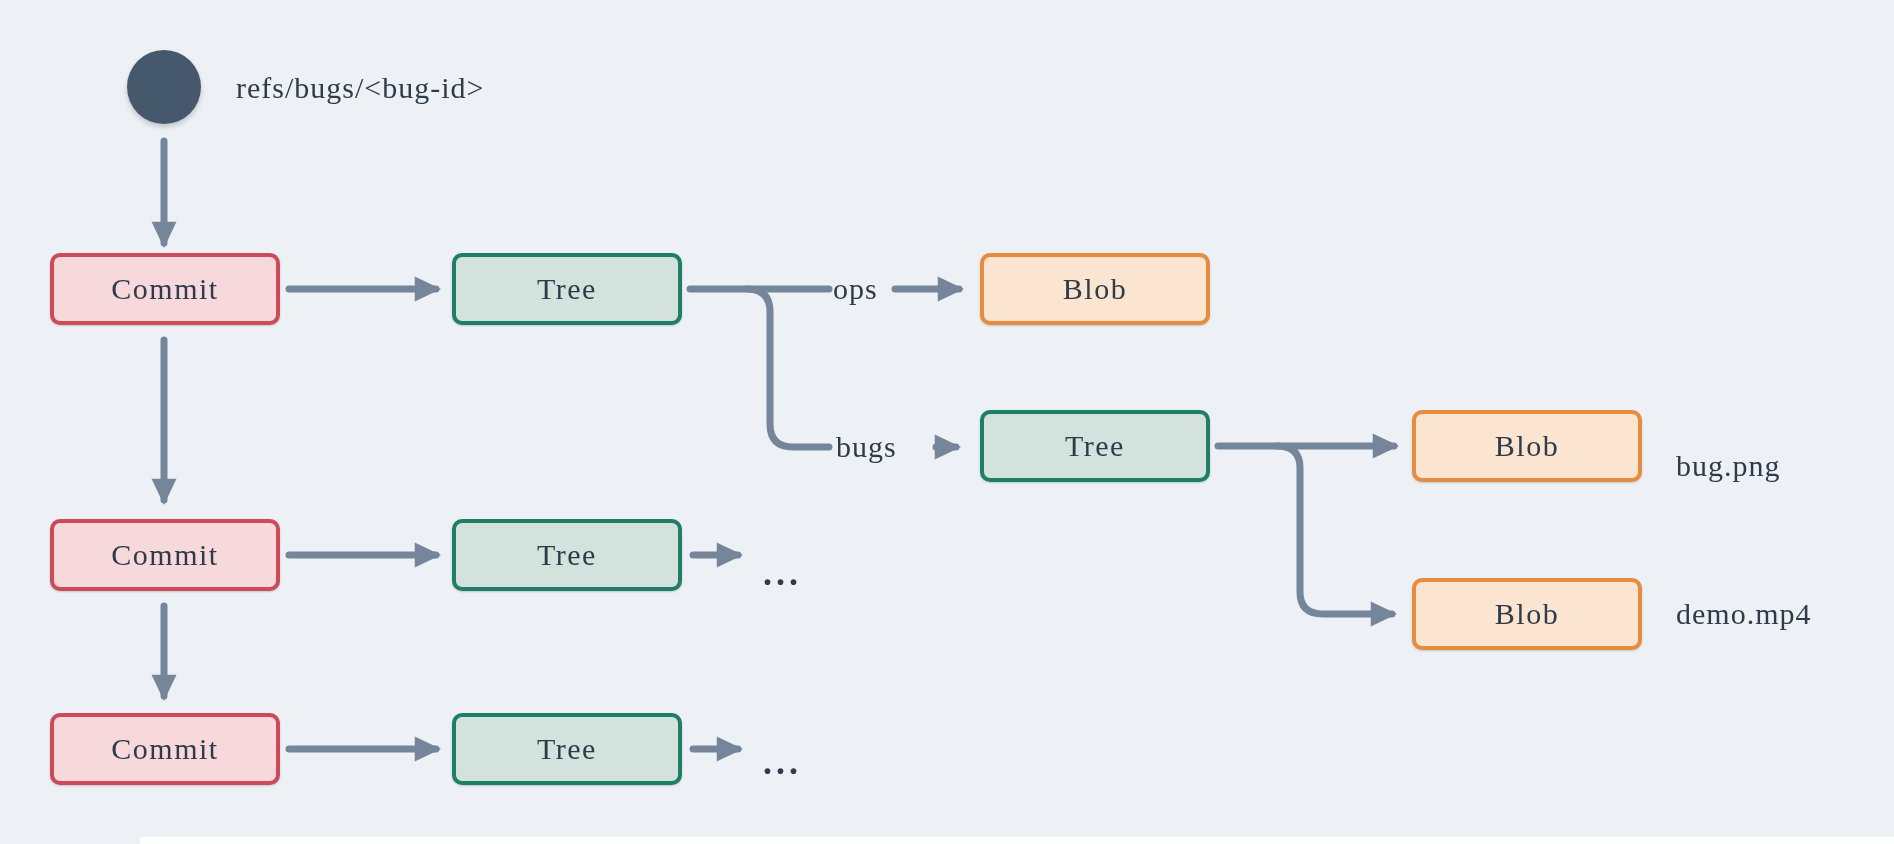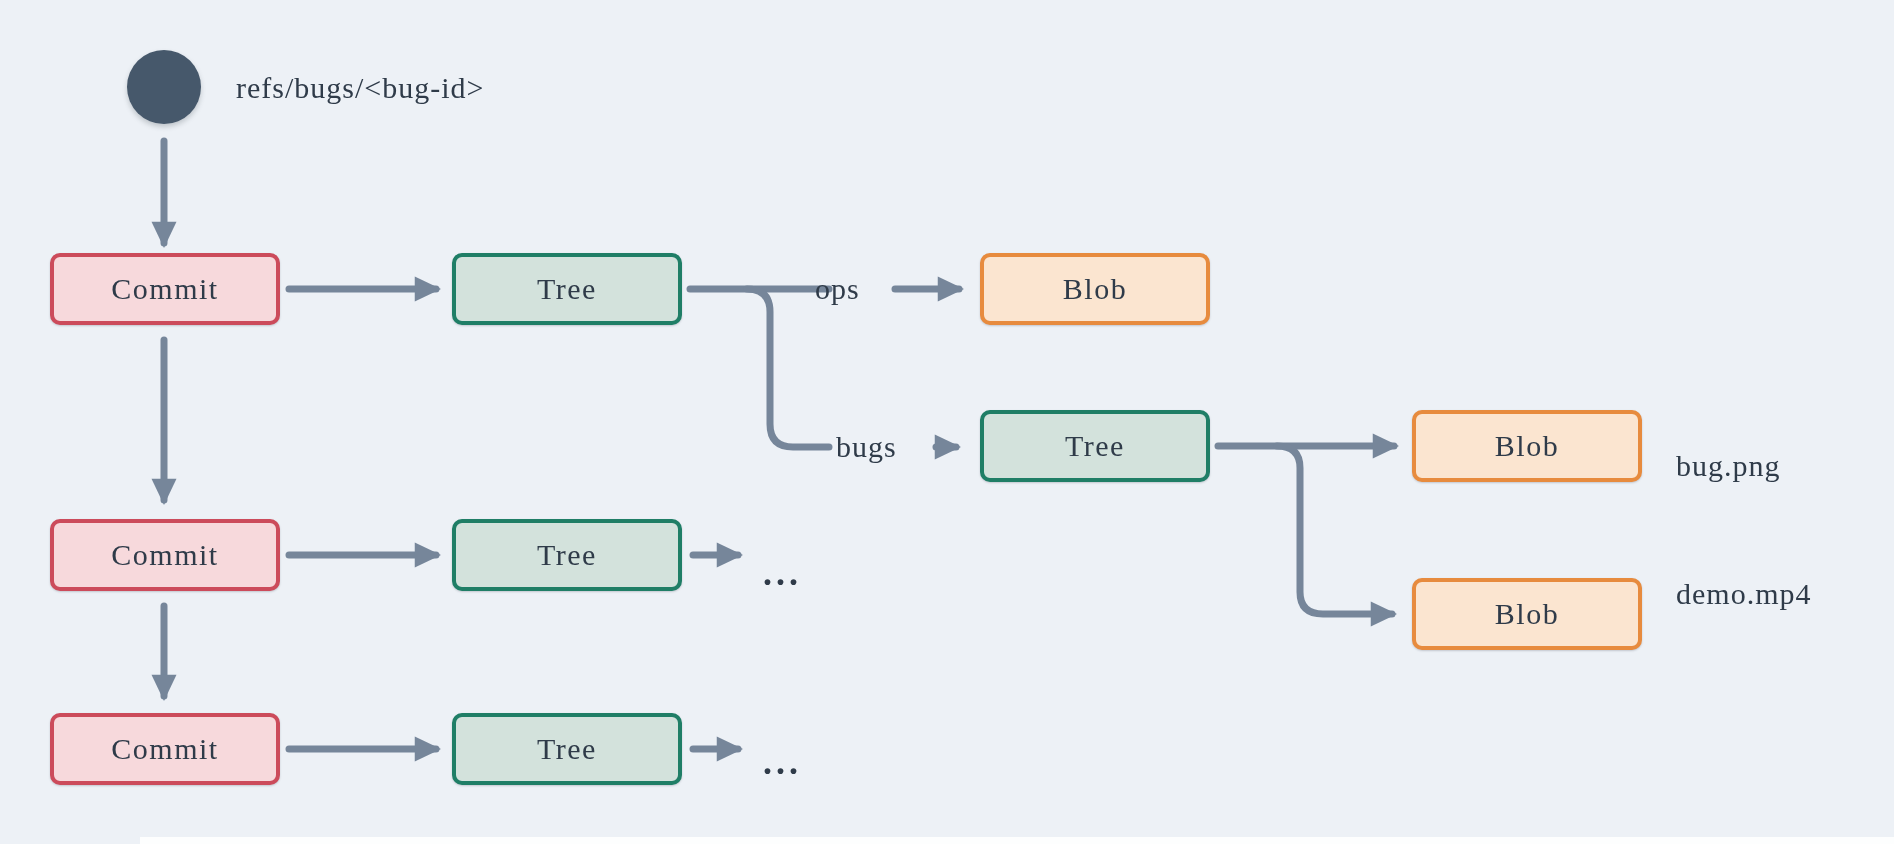--- a/index.html
+++ b/index.html
@@ -116,22 +116,22 @@
     <span>Tree</span>
   </div>
 
   <div class="node commit" style="left:50px;top:713px">
     <span>Commit</span>
   </div>
   <div class="node tree" style="left:452px;top:713px">
     <span>Tree</span>
   </div>
 
-  <div class="diagram-label" style="left:815px;top:271px">ops</div>
+  <div class="diagram-label" style="left:833px;top:271px">ops</div>
   <div class="diagram-label" style="left:836px;top:429px">bugs</div>
   <div class="diagram-label" style="left:1676px;top:448px">bug.png</div>
-  <div class="diagram-label" style="left:1676px;top:576px">demo.mp4</div>
+  <div class="diagram-label" style="left:1676px;top:596px">demo.mp4</div>
 
   <div class="ellipsis" style="left:763px;top:555px">...</div>
   <div class="ellipsis" style="left:763px;top:744px">...</div>
 
   <div class="bottom-strip"></div>
 </div>
 
 </body></html>

